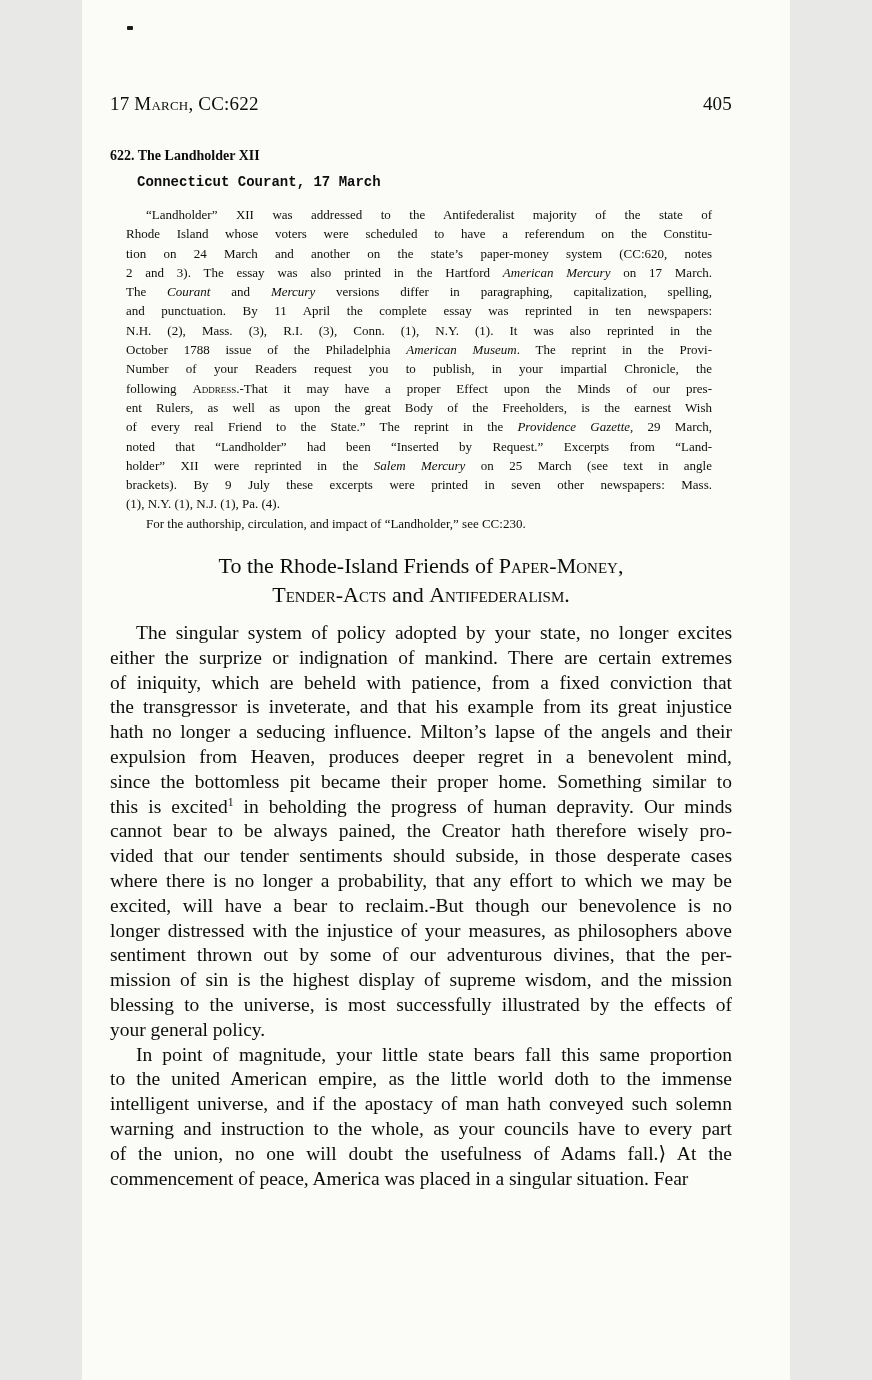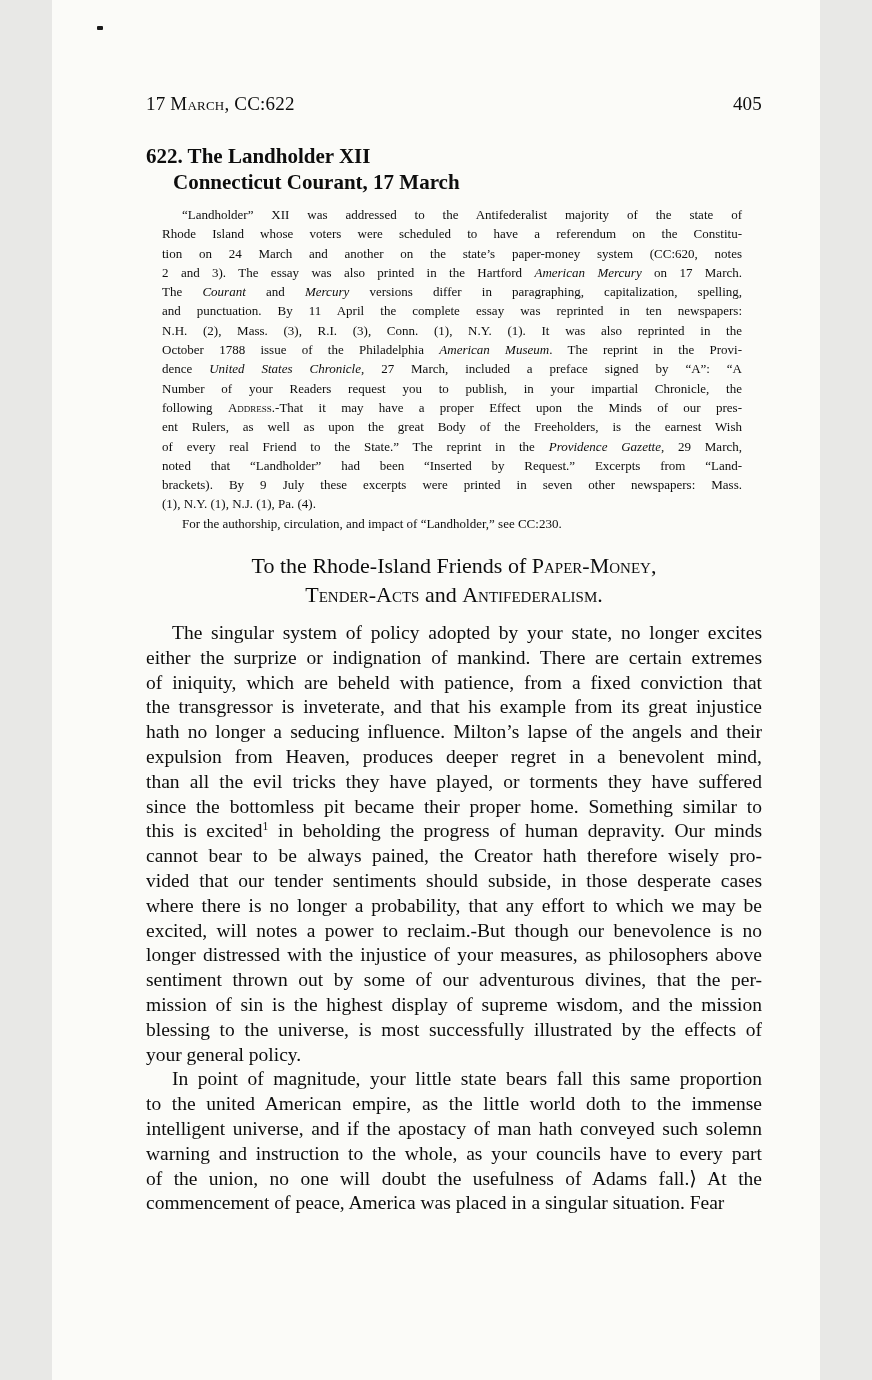--- a/index.html
+++ b/index.html
@@ -1,34 +1,34 @@
 <!DOCTYPE html>
 <html><head>
 <meta charset="utf-8">
 <style>
   html,body { margin:0; padding:0; }
   body { background:#e8e8e6; }
   .page {
     position:relative;
-    width:768px; height:1380px;
+    width:708px; height:1380px;
     margin:0 auto;
     background:#fbfbf8;
     color:#0d0d0d;
     font-family:"Liberation Serif","DejaVu Serif",serif;
     overflow:hidden;
     box-sizing:border-box;
-    padding:93px 58px 0 94px;
+    padding:93px 58px 0 28px;
   }
   .speck { position:absolute; background:#1a1a1a; border-radius:1px; }
   .running-head {
     display:flex; justify-content:space-between; align-items:baseline;
     font-size:19px; line-height:22px; letter-spacing:0.2px;
   }
-  .entry-title { margin-top:28px; font-weight:bold; font-size:21px; line-height:26px; }
-  .entry-title .src { padding-left:27px; }
+  .entry-title { margin-top:28px; font-weight:bold; font-size:14px; line-height:26px; }
+  .entry-title .src { padding-left:27px;font-family:Liberation Mono, monospace; }
   .note {
     margin:10px 20px 18px 16px;
     font-size:13px; line-height:19.3px;
   }
   .essay-heading { margin-top:8px; text-align:center; font-size:22px; line-height:29px; }
   .body-text { margin-top:12px; font-size:19.5px; line-height:24.8px; }
   .line { text-align:justify; text-align-last:justify; white-space:normal; }
   .line.last { text-align-last:auto; }
   .note .line.indent { text-indent:20px; }
   .body-text .line.indent { text-indent:26px; }
@@ -55,50 +55,49 @@
 
   <div class="note">
       <div class="line indent">“Landholder” XII was addressed to the Antifederalist majority of the state of</div>
       <div class="line">Rhode Island whose voters were scheduled to have a referendum on the Constitu-</div>
       <div class="line">tion on 24 March and another on the state’s paper-money system (CC:620, notes</div>
       <div class="line">2 and 3). The essay was also printed in the Hartford <i>American Mercury</i> on 17 March.</div>
       <div class="line">The <i>Courant</i> and <i>Mercury</i> versions differ in paragraphing, capitalization, spelling,</div>
       <div class="line">and punctuation. By 11 April the complete essay was reprinted in ten newspapers:</div>
       <div class="line">N.H. (2), Mass. (3), R.I. (3), Conn. (1), N.Y. (1). It was also reprinted in the</div>
       <div class="line">October 1788 issue of the Philadelphia <i>American Museum</i>. The reprint in the Provi-</div>
-      <div class="line">dence <i>United States Chronicle</i>, 27 March, included a preface signed by “A”: “A</div>
       <div class="line">Number of your Readers request you to publish, in your impartial Chronicle, the</div>
       <div class="line">following <span class="sc">Address</span>.-That it may have a proper Effect upon the Minds of our pres-</div>
       <div class="line">ent Rulers, as well as upon the great Body of the Freeholders, is the earnest Wish</div>
       <div class="line">of every real Friend to the State.” The reprint in the <i>Providence Gazette</i>, 29 March,</div>
       <div class="line">noted that “Landholder” had been “Inserted by Request.” Excerpts from “Land-</div>
+      <div class="line">holder” XII were reprinted in the <i>Salem Mercury</i> on 25 March (see text in angle</div>
       <div class="line">brackets). By 9 July these excerpts were printed in seven other newspapers: Mass.</div>
       <div class="line last">(1), N.Y. (1), N.J. (1), Pa. (4).</div>
       <div class="line indent last">For the authorship, circulation, and impact of “Landholder,” see CC:230.</div>
     </div>
 
   <div class="essay-heading">
       <div>To the Rhode-Island Friends of <span class="sc">Paper-Money</span>,</div>
       <div><span class="sc">Tender-Acts</span> and <span class="sc">Antifederalism</span>.</div>
     </div>
 
   <div class="body-text">
       <div class="line indent">The singular system of policy adopted by your state, no longer excites</div>
       <div class="line">either the surprize or indignation of mankind. There are certain extremes</div>
       <div class="line">of iniquity, which are beheld with patience, from a fixed conviction that</div>
       <div class="line">the transgressor is inveterate, and that his example from its great injustice</div>
       <div class="line">hath no longer a seducing influence. Milton’s lapse of the angels and their</div>
       <div class="line">expulsion from Heaven, produces deeper regret in a benevolent mind,</div>
-      <div class="line">than all the evil tricks they have played, or torments they have suffered</div>
       <div class="line">since the bottomless pit became their proper home. Something similar to</div>
       <div class="line">this is excited<sup>1</sup> in beholding the progress of human depravity. Our minds</div>
       <div class="line">cannot bear to be always pained, the Creator hath therefore wisely pro-</div>
       <div class="line">vided that our tender sentiments should subside, in those desperate cases</div>
       <div class="line">where there is no longer a probability, that any effort to which we may be</div>
-      <div class="line">excited, will notes a power to reclaim.-But though our benevolence is no</div>
+      <div class="line">excited, will have a bear to reclaim.-But though our benevolence is no</div>
       <div class="line">longer distressed with the injustice of your measures, as philosophers above</div>
       <div class="line">sentiment thrown out by some of our adventurous divines, that the per-</div>
       <div class="line">mission of sin is the highest display of supreme wisdom, and the mission</div>
       <div class="line">blessing to the universe, is most successfully illustrated by the effects of</div>
       <div class="line last">your general policy.</div>
       <div class="line indent">In point of magnitude, your little state bears fall this same proportion</div>
       <div class="line">to the united American empire, as the little world doth to the immense</div>
       <div class="line">intelligent universe, and if the apostacy of man hath conveyed such solemn</div>
       <div class="line">warning and instruction to the whole, as your councils have to every part</div>
       <div class="line">of the union, no one will doubt the usefulness of Adams fall.⟩ At the</div>

